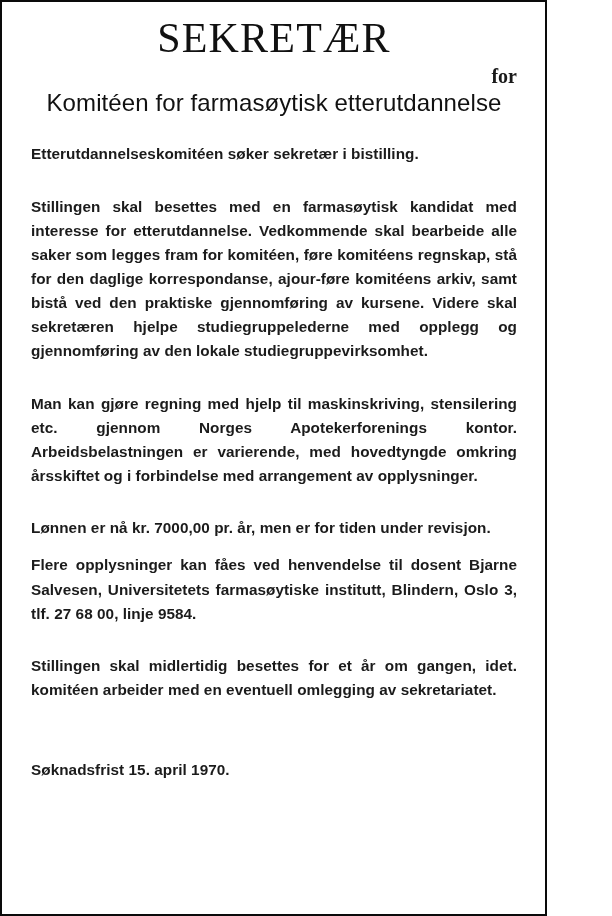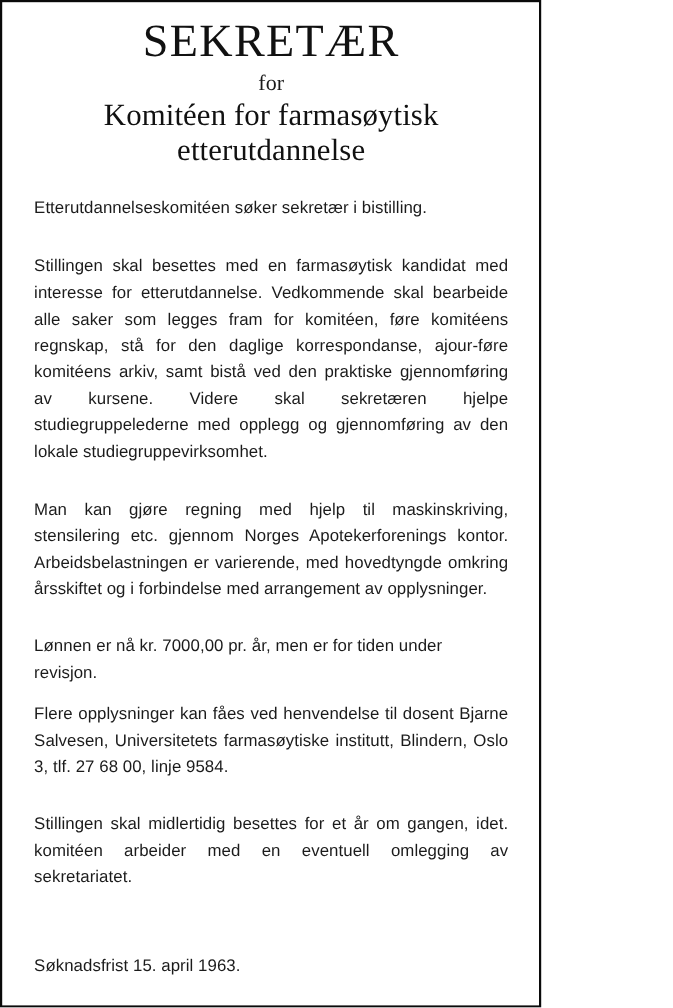--- a/index.html
+++ b/index.html
@@ -2,21 +2,21 @@
 <html><head>
 <meta charset="utf-8">
 <style>
   html, body {
     margin: 0;
     padding: 0;
     background: #ffffff;
   }
   .page {
     position: relative;
-    width: 492px;
+    width: 547px;
     height: 916px;
     box-sizing: border-box;
     background: #ffffff;
     border: 2px solid #0a0a0a;
     overflow: hidden;
     font-family: "Liberation Sans", sans-serif;
   }
   .inner {
     position: absolute;
     left: 0; right: 0; top: 0;
@@ -29,48 +29,49 @@
     font-size: 42px;
     line-height: 1.06;
     letter-spacing: 1.2px;
     color: #111111;
     font-weight: 400;
     margin: 4px 0 0 0;
     padding: 0;
   }
   .headline-for {
     font-family: "Liberation Serif", serif;
-    text-align: center;
+    text-align: right;
     font-size: 20px;
     line-height: 1.15;
     color: #1a1a1a;
-    font-weight: 400;
+    font-weight: 700;
     margin: 4px 0 2px 0;
   }
   .headline-sub {
-    font-family: Liberation Serif, serif;
+    font-family: Liberation Sans, sans-serif;
     text-align: center;
-    font-size: 28px;
+    font-size: 24px;
     line-height: 1.12;
     color: #111111;
     font-weight: 400;
     margin: 2px 0 1px 0;
     letter-spacing: 0.1px;
   }
   .body-block {
     margin-top: 26px;
   }
   p.para {
     color: #1b1b1b;
     font-size: 15.3px;
     line-height: 1.58;
     margin: 0;
     text-align: justify;
     text-justify: inter-word;
     letter-spacing: 0.05px;
+    font-weight: bold;
   }
   p.para.noj {
     text-align: left;
   }
   .gap-lg { height: 28px; }
   .gap-sm { height: 13px; }
 </style>
 </head>
 <body>
 
@@ -105,17 +106,17 @@
 
       <div class="gap-lg"></div>
 
       <p class="para">Stillingen skal midlertidig besettes for et år om gangen, idet. komitéen arbeider med en eventuell omlegging av sekretariatet.</p>
 
       <div class="gap-lg"></div>
 
 
       <div class="gap-lg"></div>
 
-      <p class="para noj">Søknadsfrist 15. april 1963.</p>
+      <p class="para noj">Søknadsfrist 15. april 1970.</p>
 
     </div>
   </div>
 </div>
 
 </body></html>

